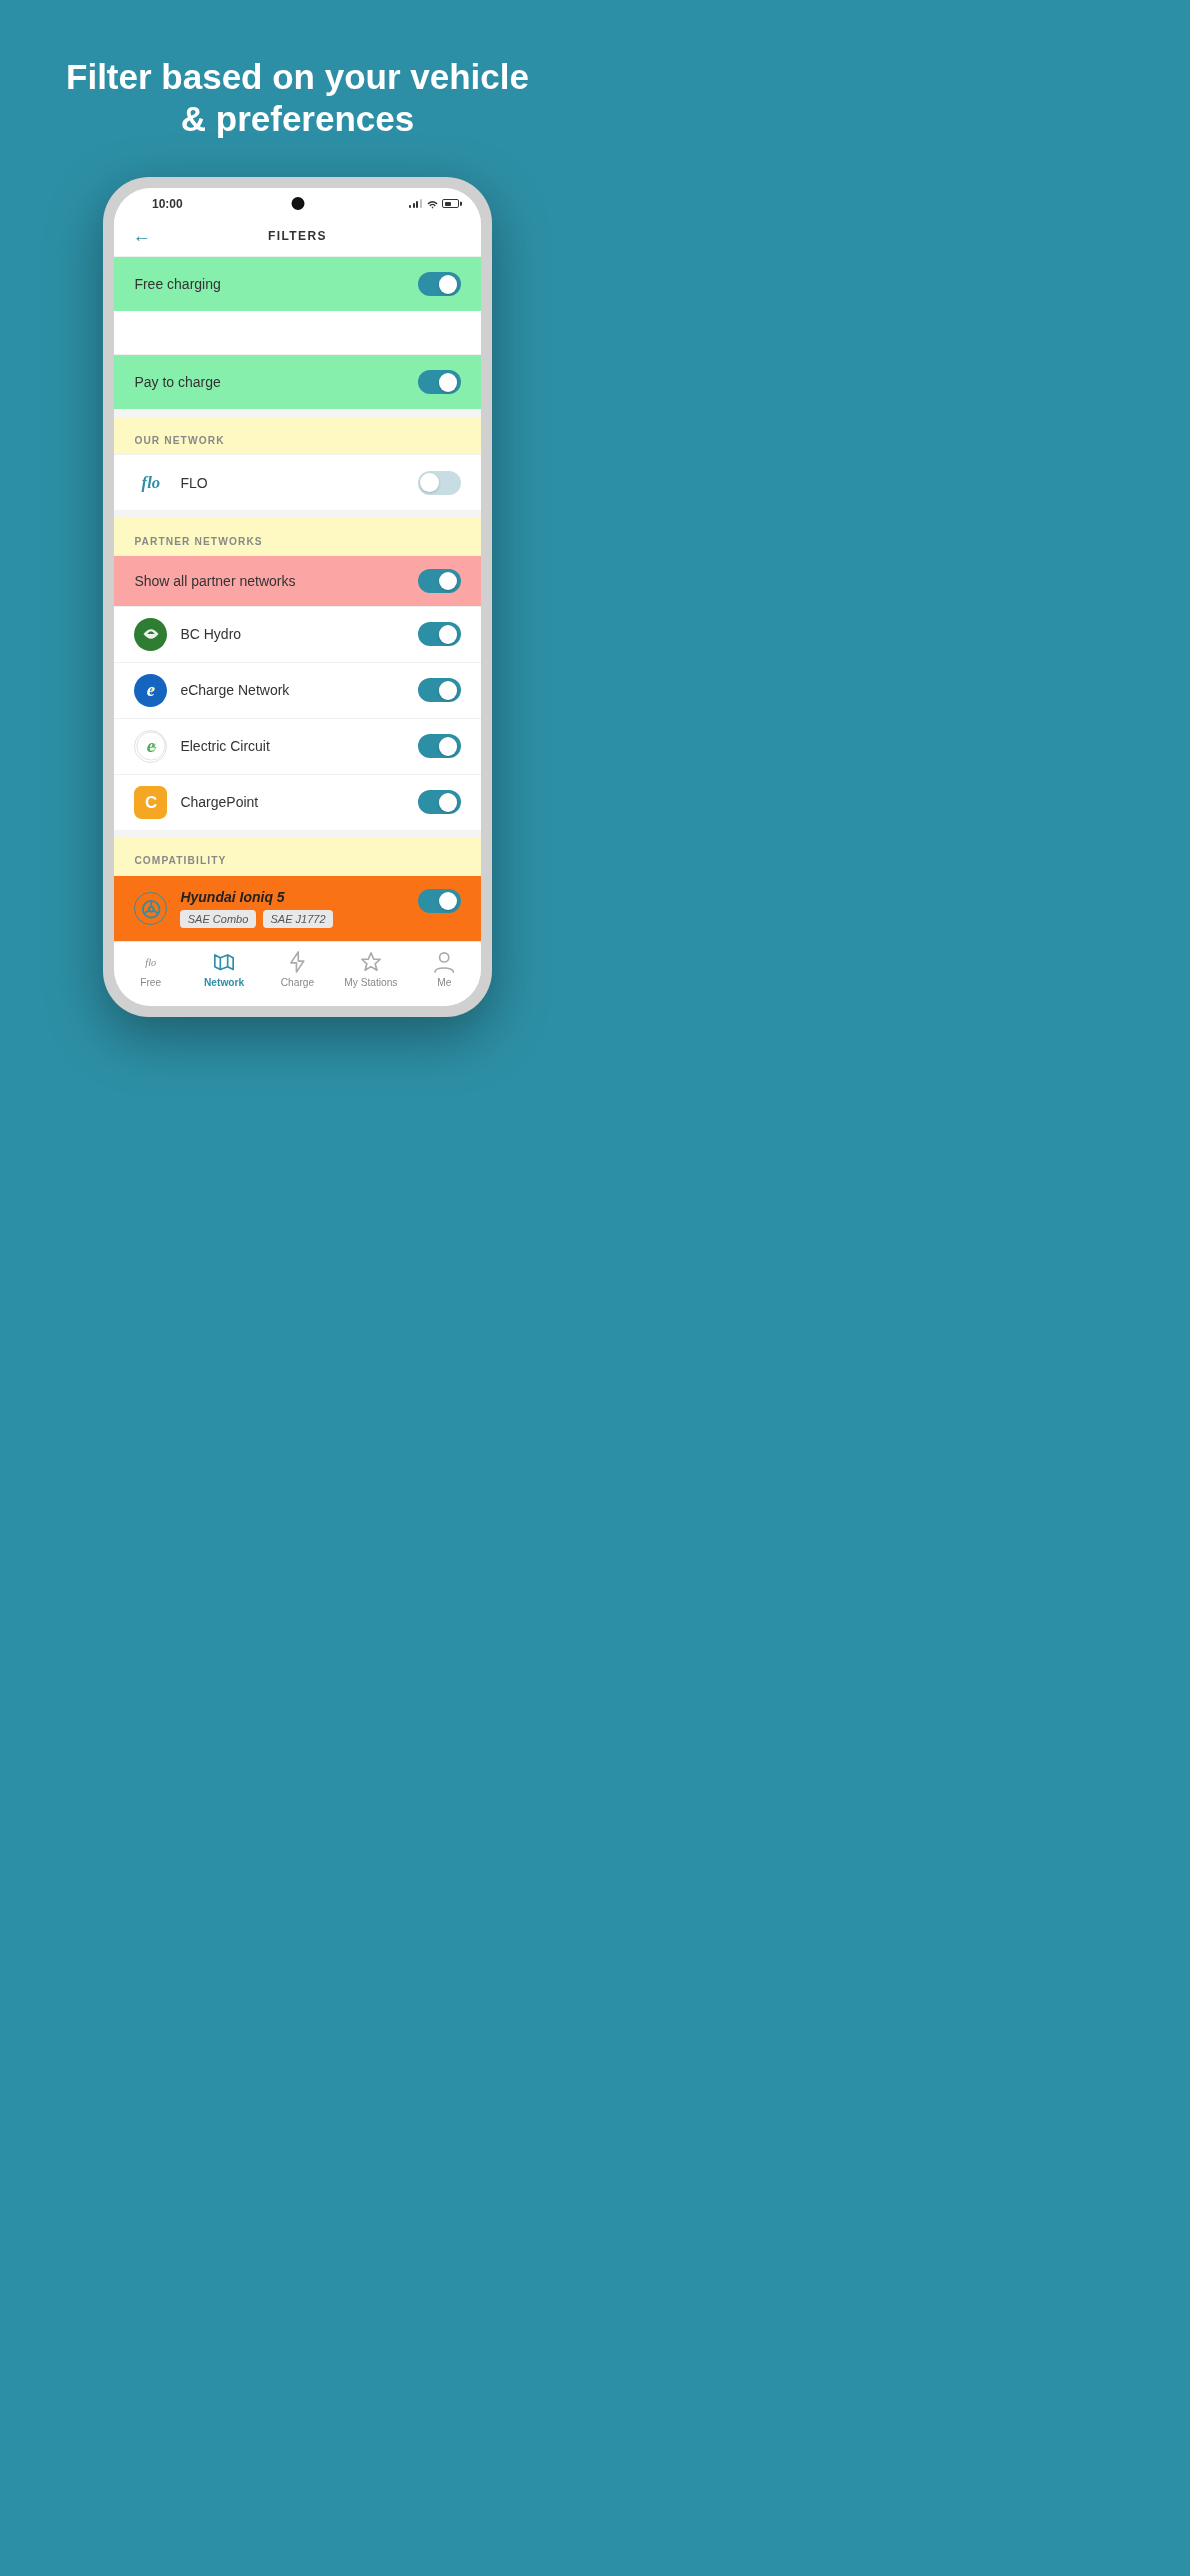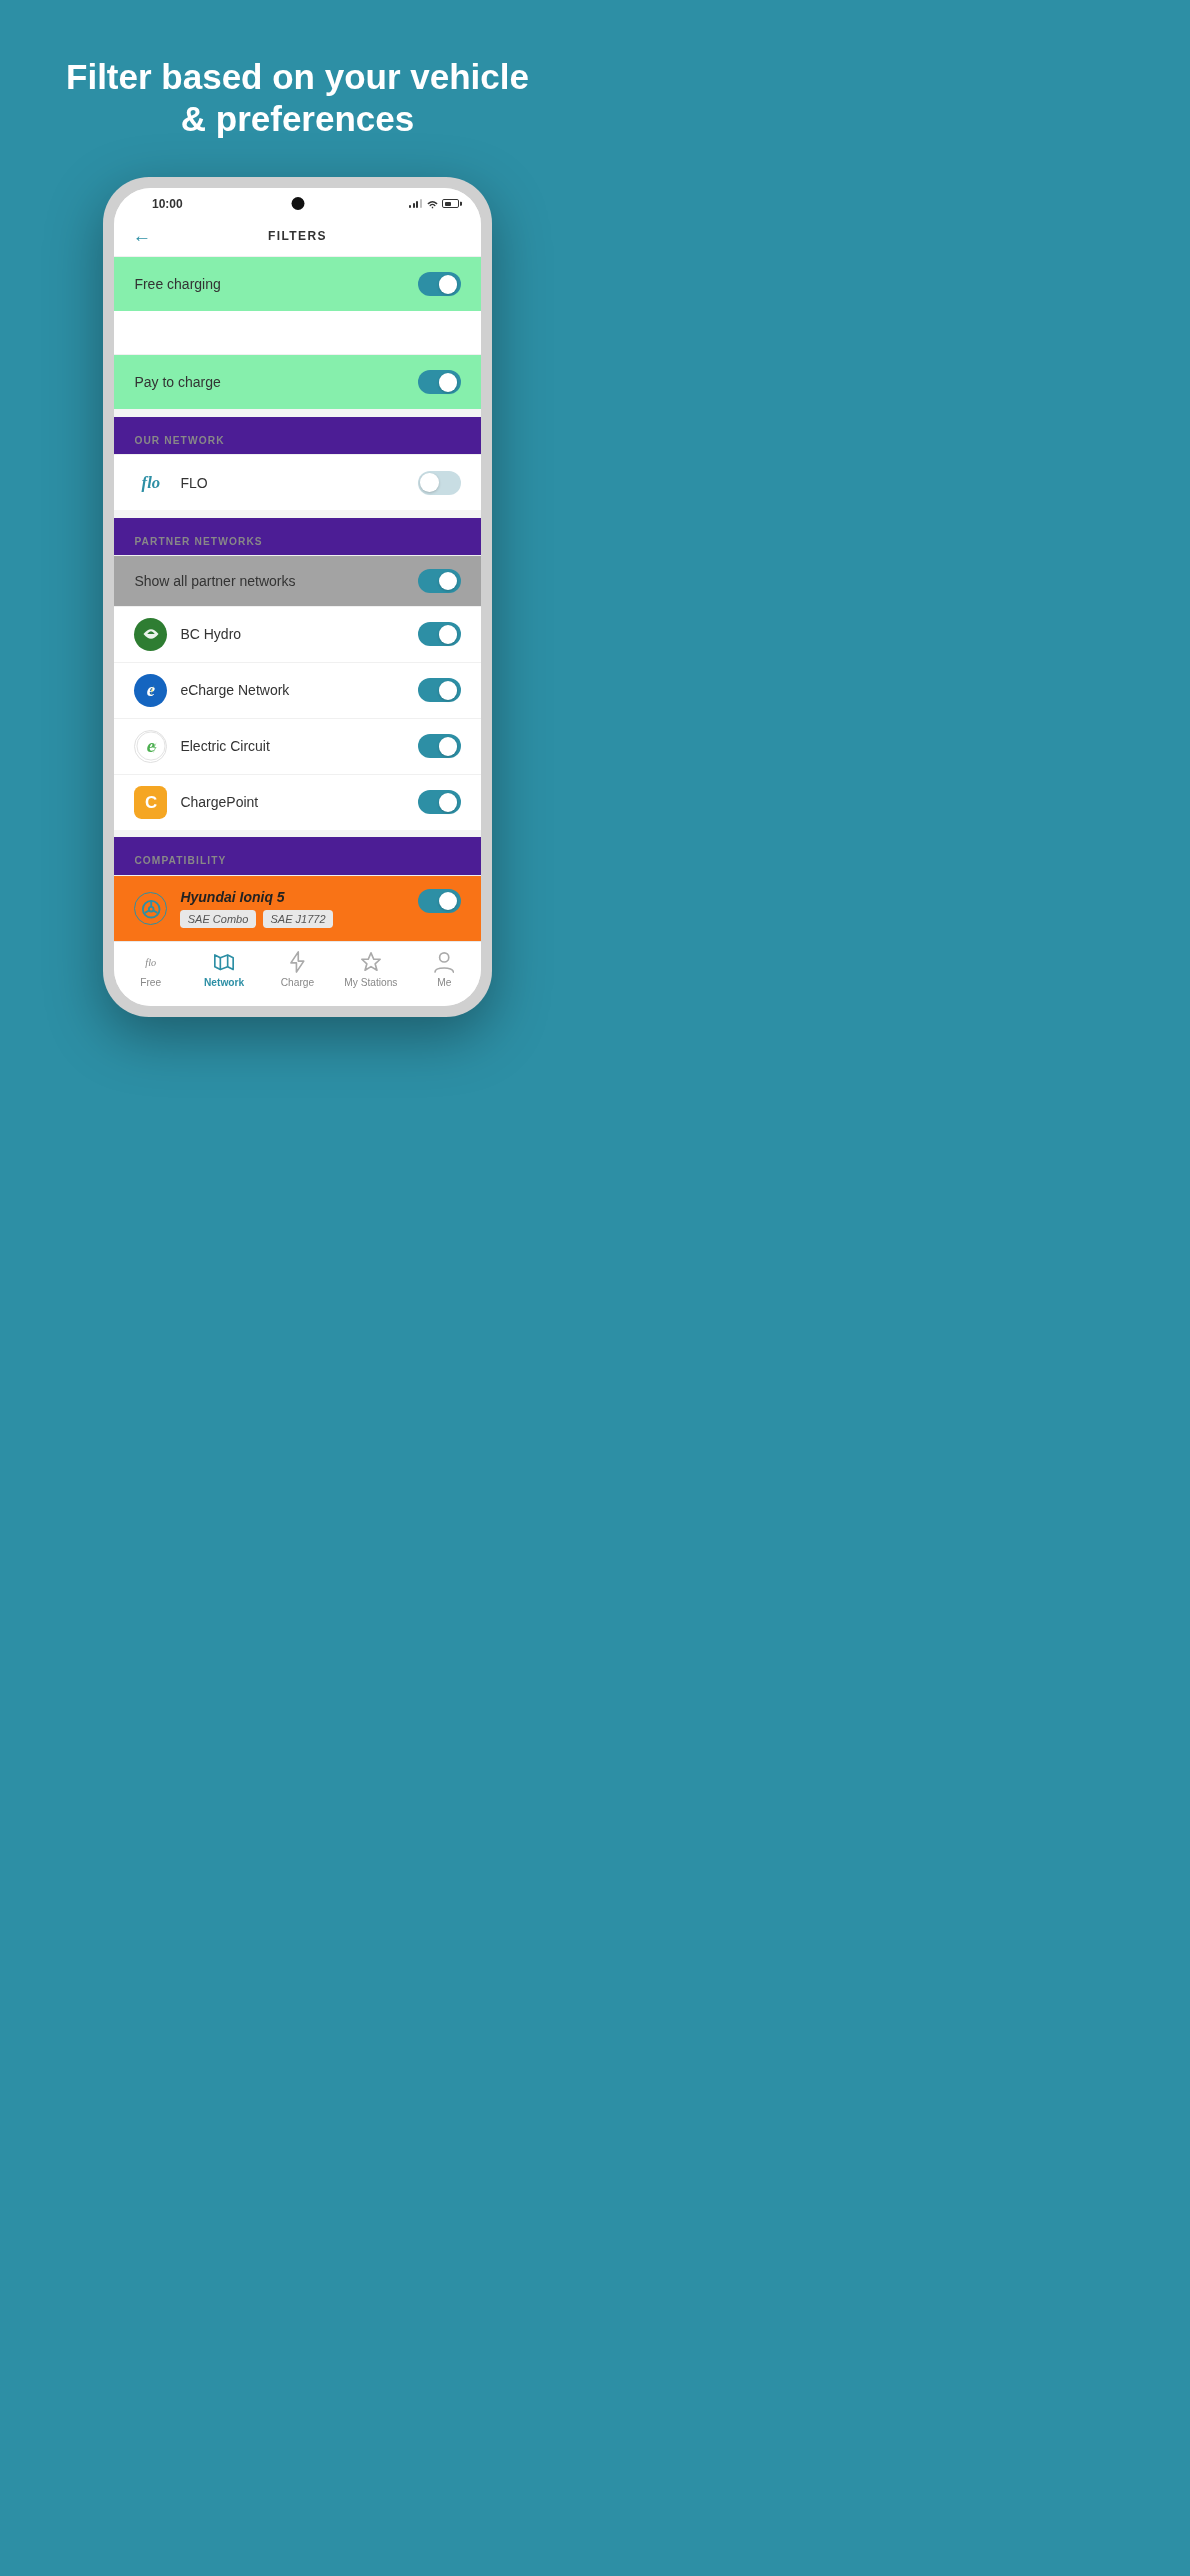--- a/index.html
+++ b/index.html
@@ -170,21 +170,21 @@
       color: #333;
     }
 
     .section-divider {
       height: 7.4px;
       background: #f4f4f4;
     }
 
     .section-header {
       padding: 13px 20.4px 7.4px;
-      background: #4c1d95;
+      background: #fef9c3;
     }
 
     .section-header-text {
       font-size: 10.2px;
       font-weight: 700;
       letter-spacing: 1.1px;
       color: #888;
       text-transform: uppercase;
     }
 
@@ -412,21 +412,21 @@
       background: #1565c0;
       display: flex;
       align-items: center;
       justify-content: center;
     }
 
     .show-all-row {
       display: flex;
       align-items: center;
       padding: 13px 20.4px;
-      background: #a3a3a3;
+      background: #fca5a5;
       justify-content: space-between;
       border-top: 0.9px solid #f0f0f0;
     }
 
     .show-all-label {
       font-size: 14px;
       color: #333;
     }
 
     .flo-section-row {

